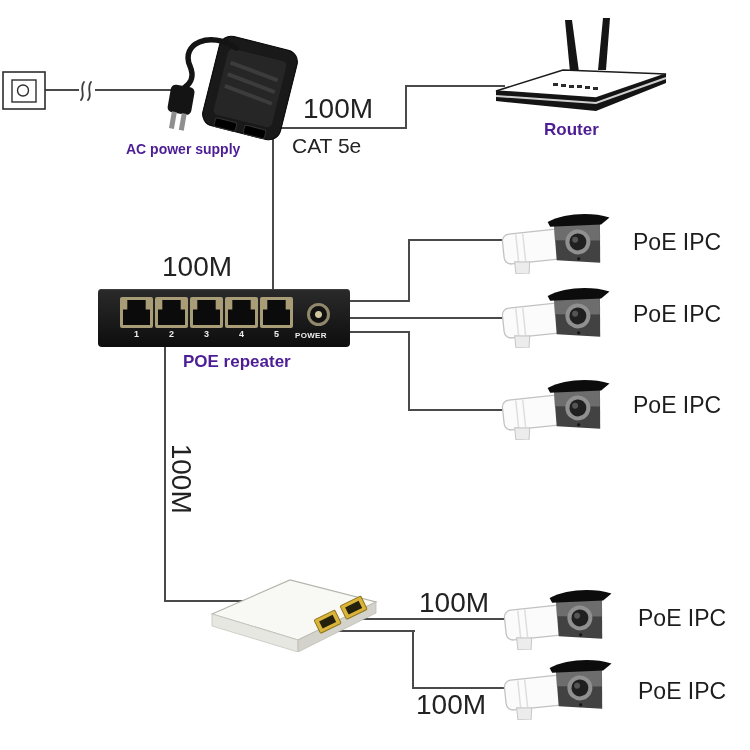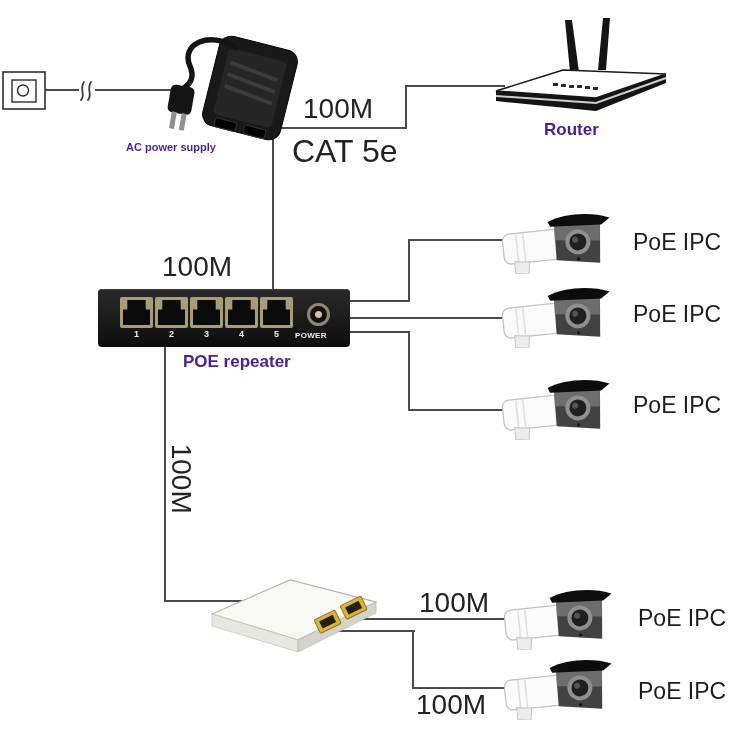--- a/index.html
+++ b/index.html
@@ -162,23 +162,23 @@
     <g transform="translate(140,38) rotate(-26)">
       <rect width="23" height="15" rx="1.5" fill="var(--extender_port,#d9b438)" stroke="#8d741e"></rect>
       <rect x="4" y="3.5" width="15" height="8" fill="#23200e"></rect>
     </g>
     <g transform="translate(114,52) rotate(-26)">
       <rect width="23" height="15" rx="1.5" fill="var(--extender_port,#d9b438)" stroke="#8d741e"></rect>
       <rect x="4" y="3.5" width="15" height="8" fill="#23200e"></rect>
     </g>
   </svg>
 
-  <div class="t bold" style="left:126px;top:142px;font-size:11px">AC power supply</div>
+  <div class="t bold" style="left:126px;top:142px;font-size:14px">AC power supply</div>
   <div class="t big" style="left:303px;top:94px">100M</div>
-  <div class="t big" style="left:292px;top:135px;font-size:32px">CAT 5e</div>
+  <div class="t big" style="left:292px;top:135px;font-size:21px">CAT 5e</div>
   <div class="t bold" style="left:544px;top:121px">Router</div>
   <div class="t big" style="left:162px;top:252px">100M</div>
   <div class="t bold" style="left:183px;top:353px">POE repeater</div>
   <div class="t big vert" style="left:144px;top:464px;width:74px">100M</div>
   <div class="t big" style="left:419px;top:588px">100M</div>
   <div class="t big" style="left:416px;top:690px">100M</div>
   <div class="t" style="left:633px;top:230px;font-size:23px">PoE IPC</div>
   <div class="t" style="left:633px;top:302px;font-size:23px">PoE IPC</div>
   <div class="t" style="left:633px;top:393px;font-size:23px">PoE IPC</div>
   <div class="t" style="left:638px;top:606px;font-size:23px">PoE IPC</div>

